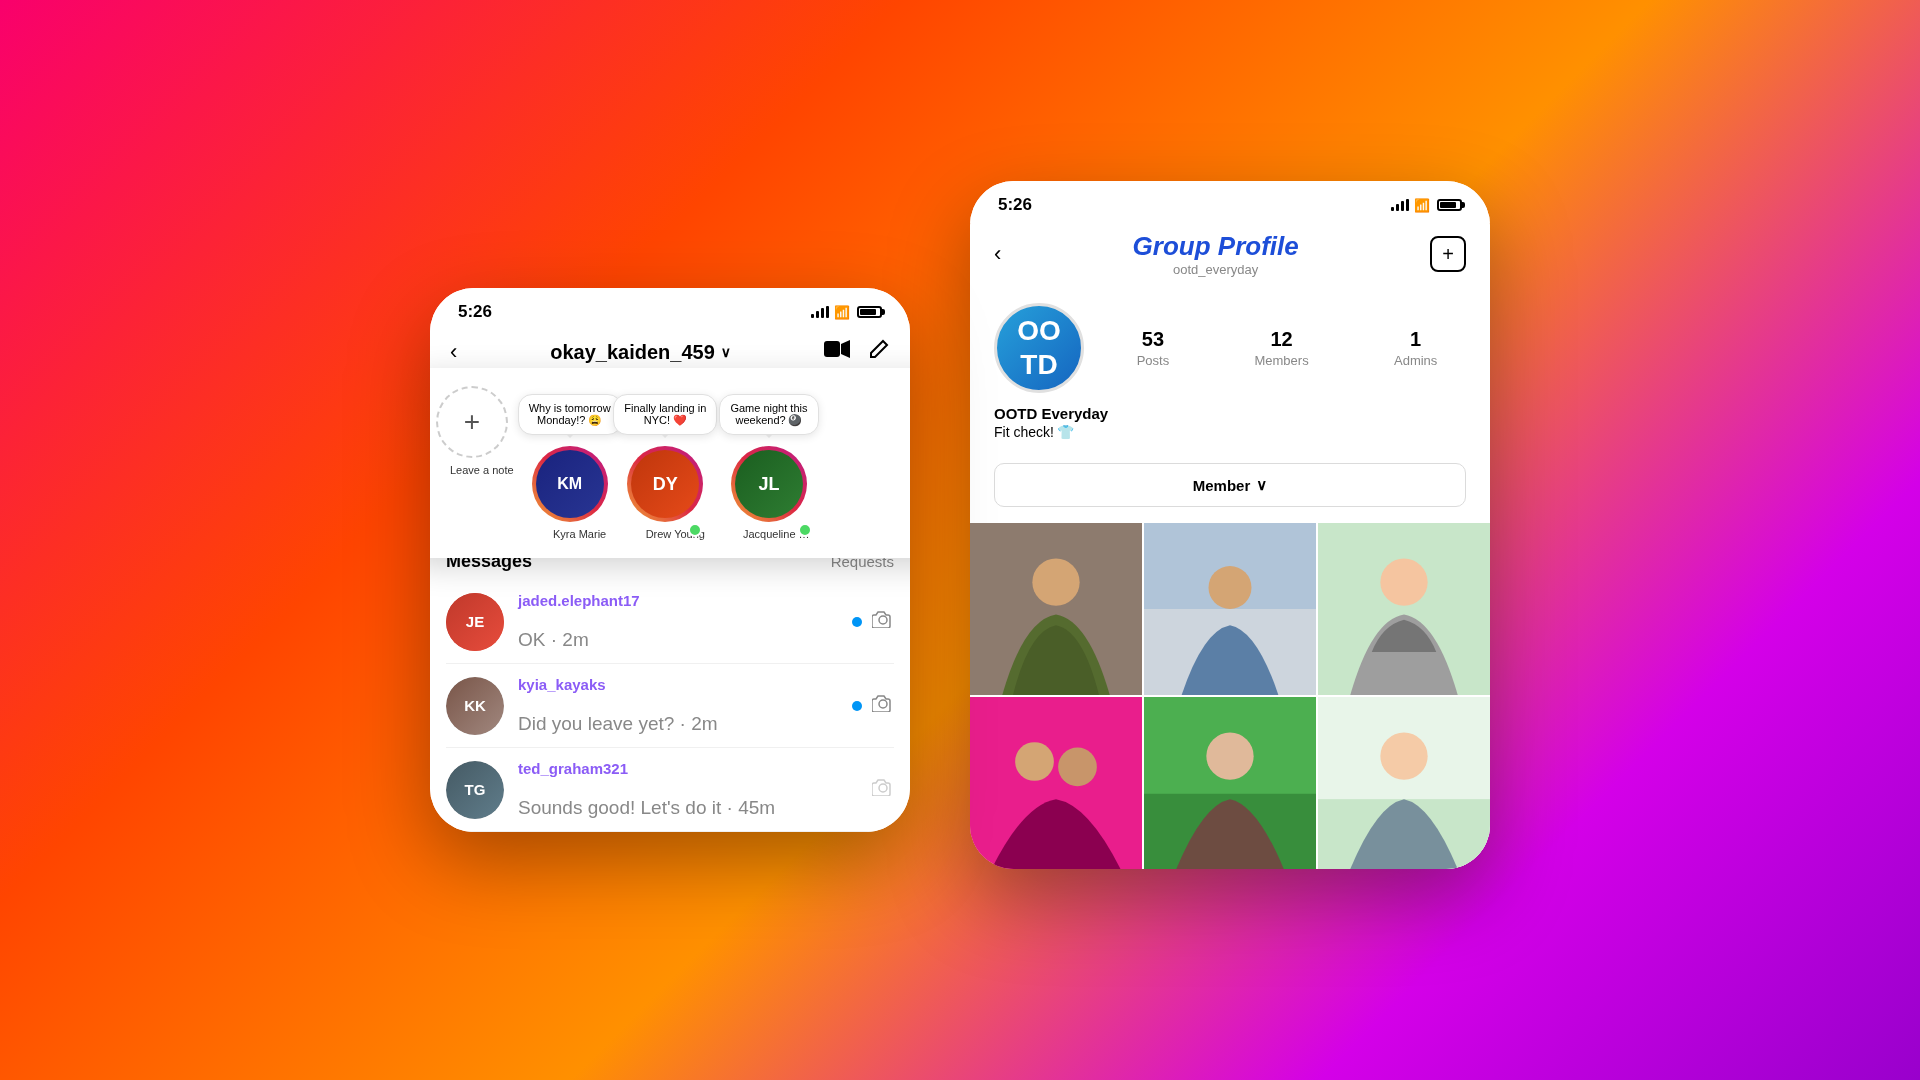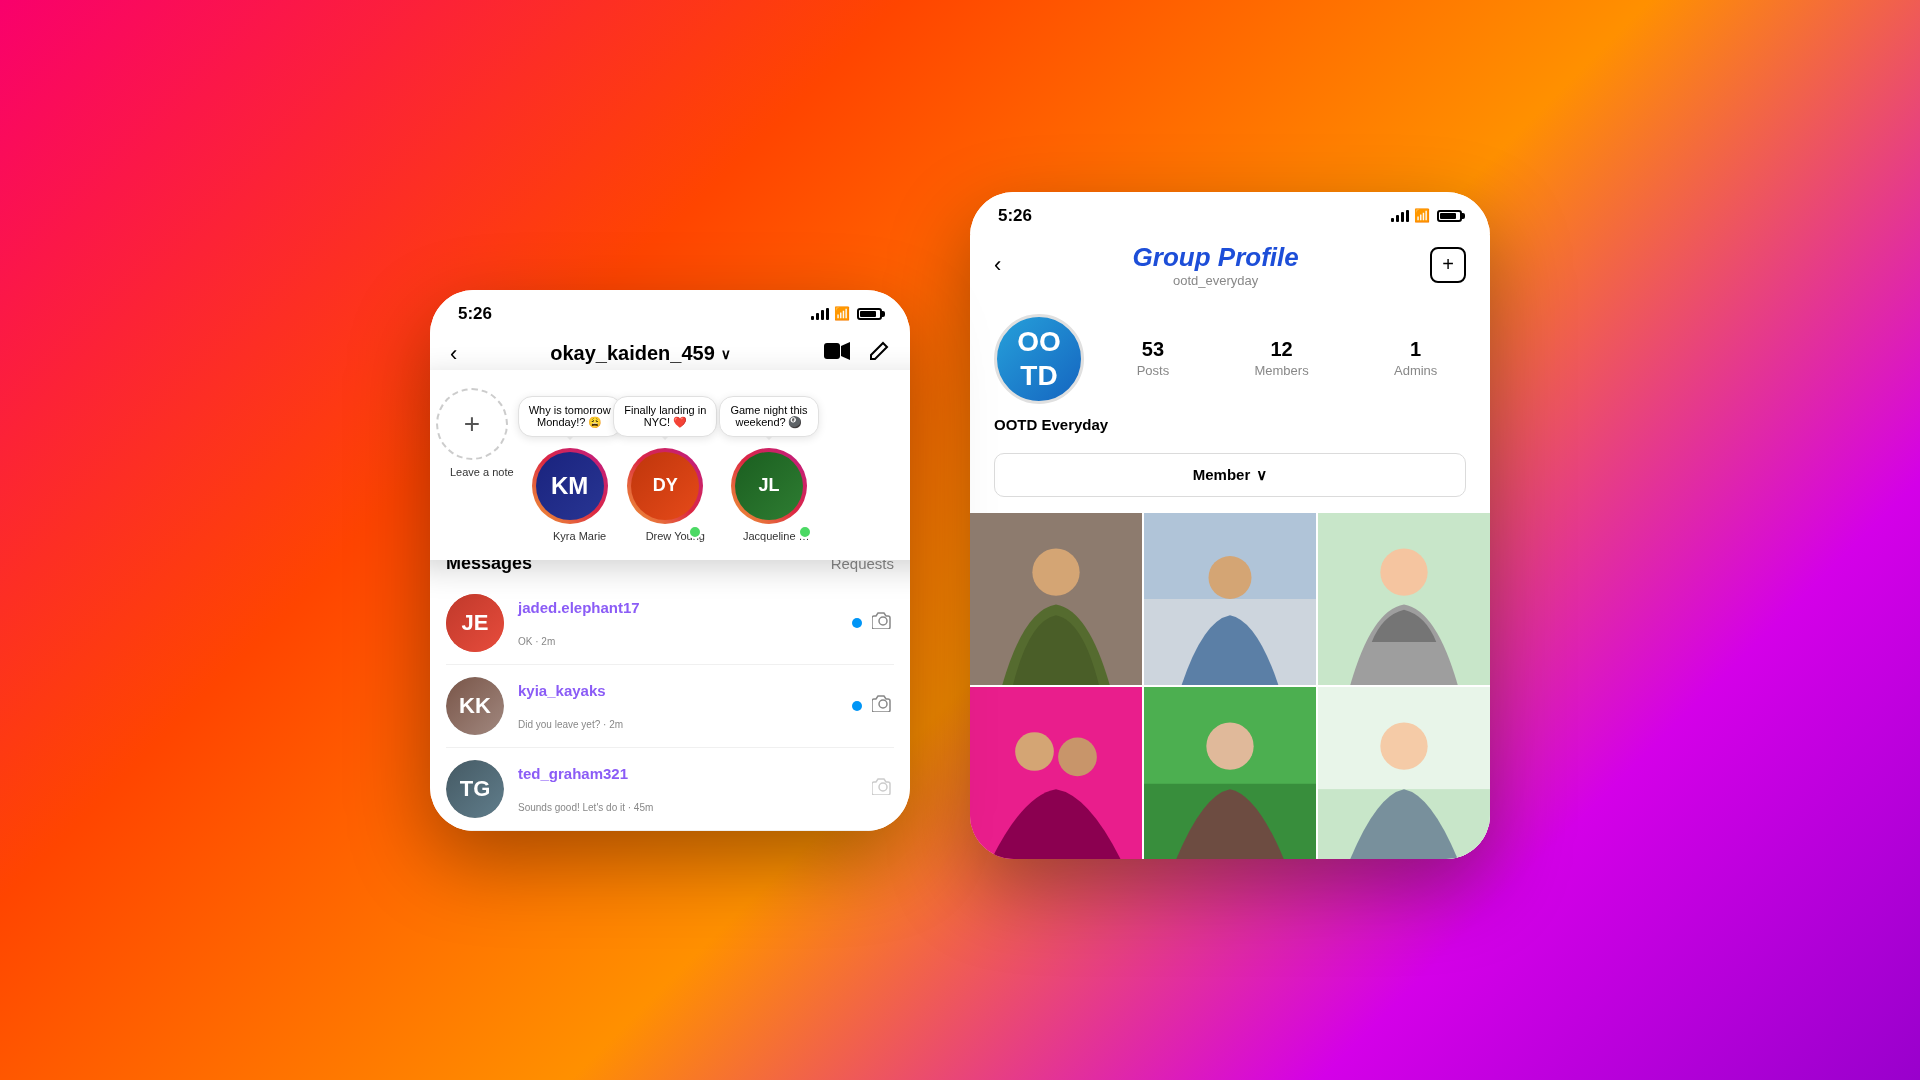--- a/index.html
+++ b/index.html
@@ -238,21 +238,21 @@
     }
     .message-content {
       flex: 1;
     }
     .message-username {
       font-size: 15px;
       font-weight: 600;
       color: #8b5cf6;
     }
     .message-preview {
-      font-size: 10px;
+      font-size: 19px;
       color: #888;
       margin-top: 20px;
     }
     .message-actions {
       display: flex;
       align-items: center;
       gap: 10px;
     }
     .unread-dot {
       width: 10px;
@@ -451,21 +451,21 @@
     .photo-6 { background: linear-gradient(135deg, #e8f5e9, #c8e6c9); }
 
     
     .person-avatar {
       width: 100%;
       height: 100%;
       border-radius: 50%;
       display: flex;
       align-items: center;
       justify-content: center;
-      font-size: 22px;
+      font-size: 15px;
       font-weight: 700;
       color: white;
     }
 
     
     .search-bar {
       margin: 4px 16px 8px;
       background: #f0f0f0;
       border-radius: 12px;
       padding: 9px 14px;
@@ -533,21 +533,21 @@
 
         <div class="story-item">
           <div class="story-add-btn">+</div>
           <span class="story-name">Leave a note</span>
         </div>
 
         <div class="story-item story-item-with-note" style="position:relative; margin-top:60px;">
           <div class="story-note">Why is tomorrow<br>Monday!? 😩</div>
           <div class="story-ring">
             <div class="story-ring-inner">
-              <div style="width:100%;height:100%;background:linear-gradient(135deg,#1a237e,#283593);display:flex;align-items:center;justify-content:center;color:white;font-weight:700;font-size:24px;">KM</div>
+              <div style="width:100%;height:100%;background:linear-gradient(135deg,#1a237e,#283593);display:flex;align-items:center;justify-content:center;color:white;font-weight:700;font-size:16px;">KM</div>
             </div>
           </div>
           <span class="story-name">Kyra Marie</span>
         </div>
 
         <div class="story-item story-item-with-note" style="position:relative; margin-top:60px;">
           <div class="story-note">Finally landing in<br>NYC! ❤️</div>
           <div class="story-ring">
             <div class="story-ring-inner">
               <div style="width:100%;height:100%;background:linear-gradient(135deg,#bf360c,#e64a19);display:flex;align-items:center;justify-content:center;color:white;font-weight:700;font-size:18px;">DY</div>
@@ -683,20 +683,21 @@
         </div>
         <div class="stat-item">
           <span class="stat-number">1</span>
           <span class="stat-label">Admins</span>
         </div>
       </div>
     </div>
 
     <div class="profile-bio">
       <div class="profile-bio-name">OOTD Everyday</div>
+      <div class="profile-bio-text">Fit check! 👕</div>
     </div>
 
     <button class="member-btn">
       <span>Member</span>
       <span>∨</span>
     </button>
 
     <div class="photo-grid">
 
       <div class="photo-cell photo-1">

